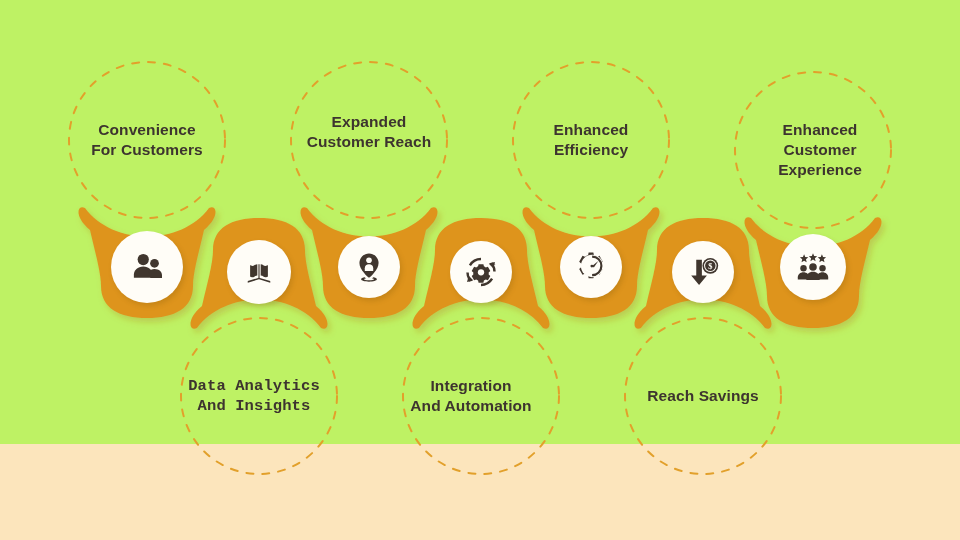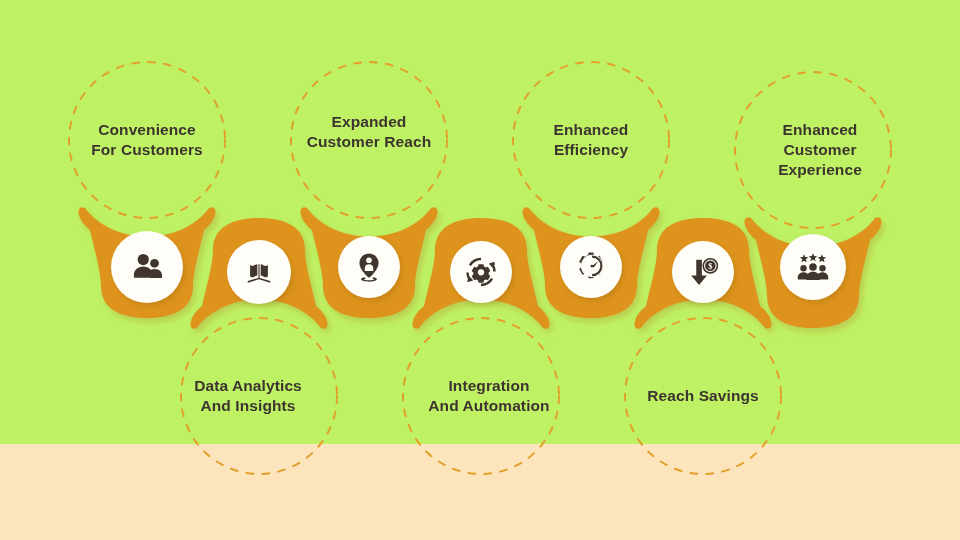--- a/index.html
+++ b/index.html
@@ -82,25 +82,25 @@
         <path d="M 419 328 C 447 290 515 290 543 328 C 551 332 554 319 538 306 C 533 284 527 264 527 250 C 527 228 509 218 481 218 C 453 218 435 228 435 250 C 435 264 429 284 424 306 C 408 319 411 332 419 328 Z" fill="#DE941F" filter="url(#podShadow)"></path>
         <path d="M 529 208 C 557 246 625 246 653 208 C 661 204 664 217 648 230 C 643 252 637 272 637 286 C 637 308 619 318 591 318 C 563 318 545 308 545 286 C 545 272 539 252 534 230 C 518 217 521 204 529 208 Z" fill="#DE941F" filter="url(#podShadow)"></path>
         <path d="M 641 328 C 669 290 737 290 765 328 C 773 332 776 319 760 306 C 755 284 749 264 749 250 C 749 228 731 218 703 218 C 675 218 657 228 657 250 C 657 264 651 284 646 306 C 630 319 633 332 641 328 Z" fill="#DE941F" filter="url(#podShadow)"></path>
         <path d="M 751 218 C 779 256 847 256 875 218 C 883 214 886 227 870 240 C 865 262 859 282 859 296 C 859 318 841 328 813 328 C 785 328 767 318 767 296 C 767 282 761 262 756 240 C 740 227 743 214 751 218 Z" fill="#DE941F" filter="url(#podShadow)"></path>
       </g>
   </svg>
 
   <div id="labels-layer">
       <div class="bubble-label" style="left: 147px; top: 140px; width: 176px;">Convenience
 For Customers</div>
-      <div class="bubble-label" style="left: 248px; top: 396px; width: 176px;">Data Analytics
+      <div class="bubble-label" style="left: 254px; top: 396px; width: 176px; font-family: Liberation Mono, monospace;">Data Analytics
 And Insights</div>
       <div class="bubble-label" style="left: 369px; top: 132px; width: 176px;">Expanded
 Customer Reach</div>
-      <div class="bubble-label" style="left: 489px; top: 396px; width: 176px;">Integration
+      <div class="bubble-label" style="left: 471px; top: 396px; width: 176px;">Integration
 And Automation</div>
       <div class="bubble-label" style="left: 591px; top: 140px; width: 176px;">Enhanced
 Efficiency</div>
       <div class="bubble-label" style="left: 703px; top: 396px; width: 176px;">Reach Savings</div>
       <div class="bubble-label" style="left: 820px; top: 150px; width: 176px;">Enhanced
 Customer
 Experience</div>
     </div>
   <div id="discs-layer">
       <div class="icon-disc" style="left: 147px; top: 267px; width: 72px; height: 72px;">

